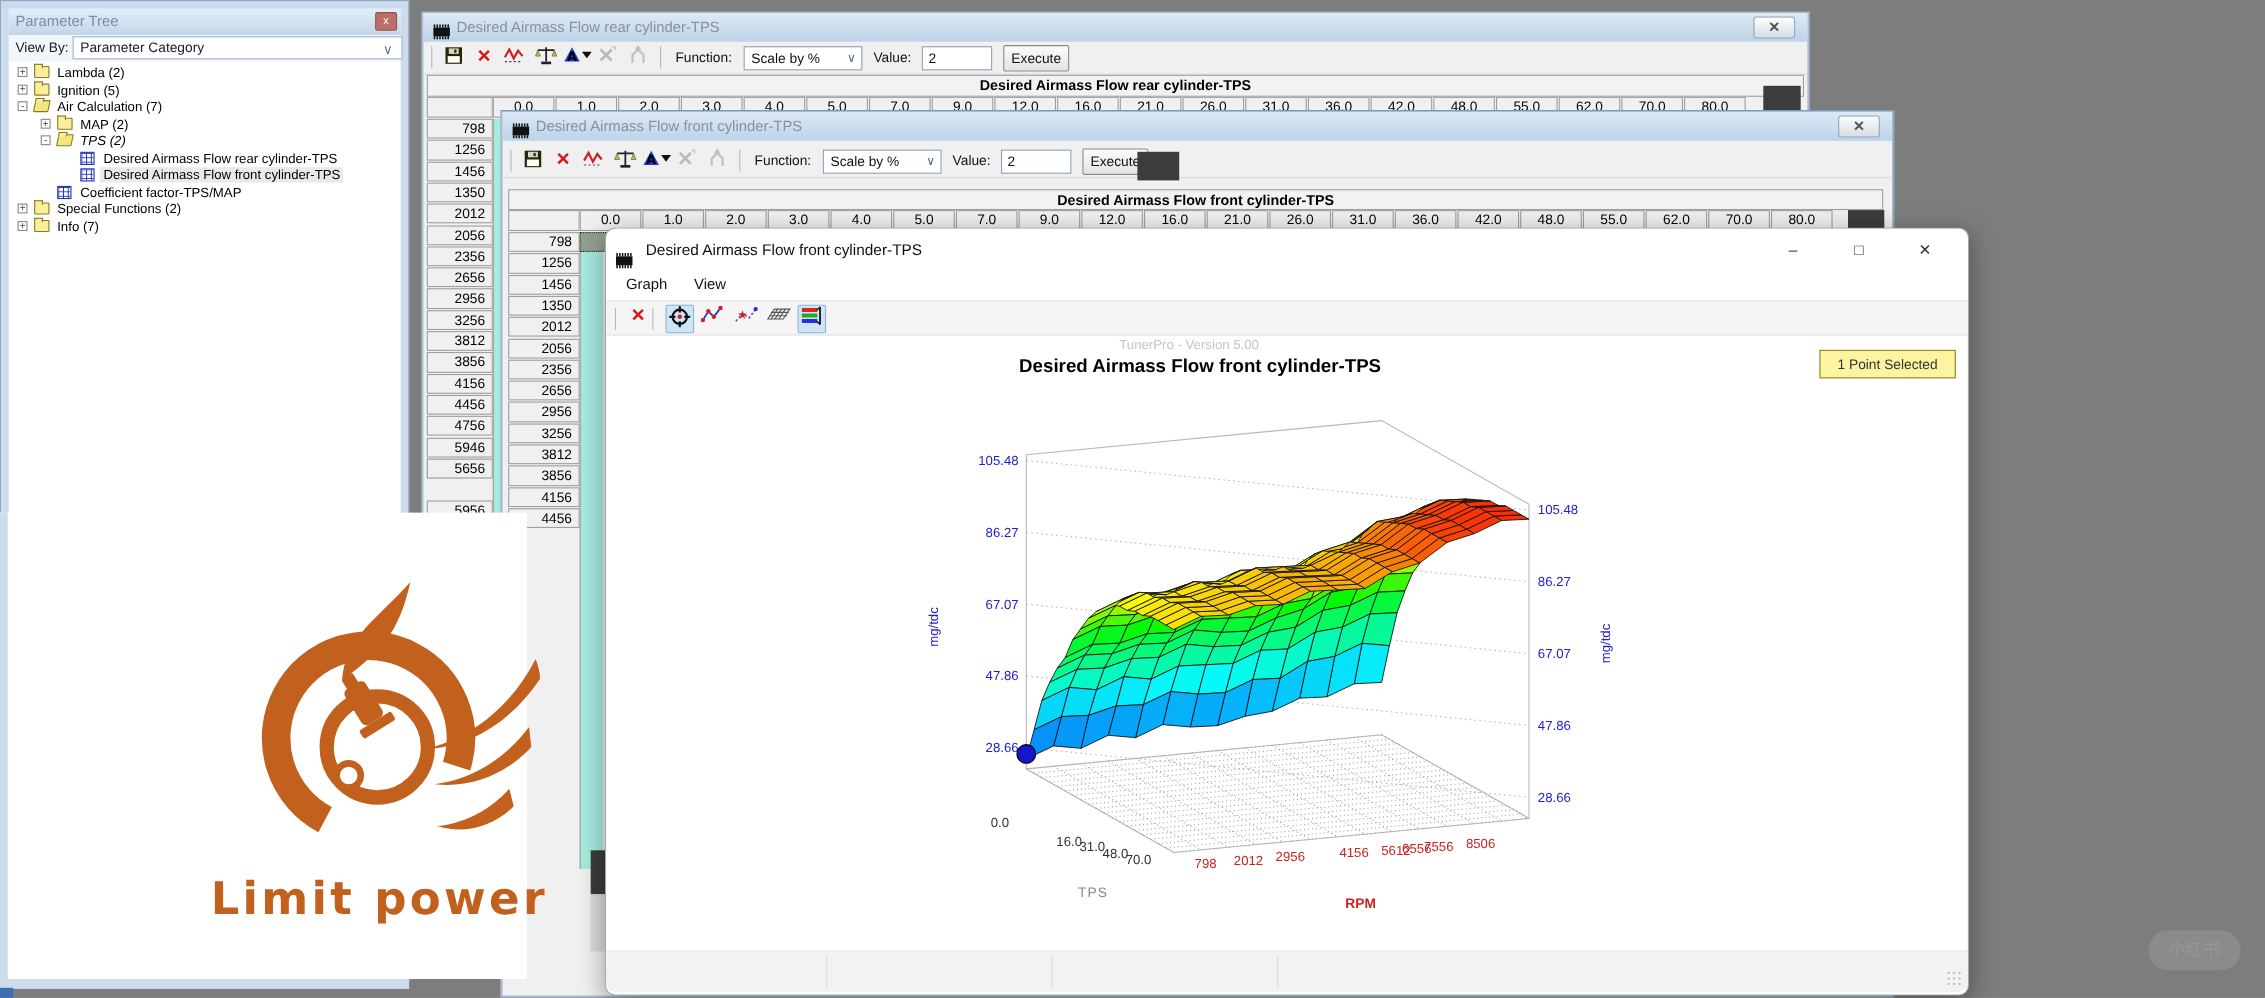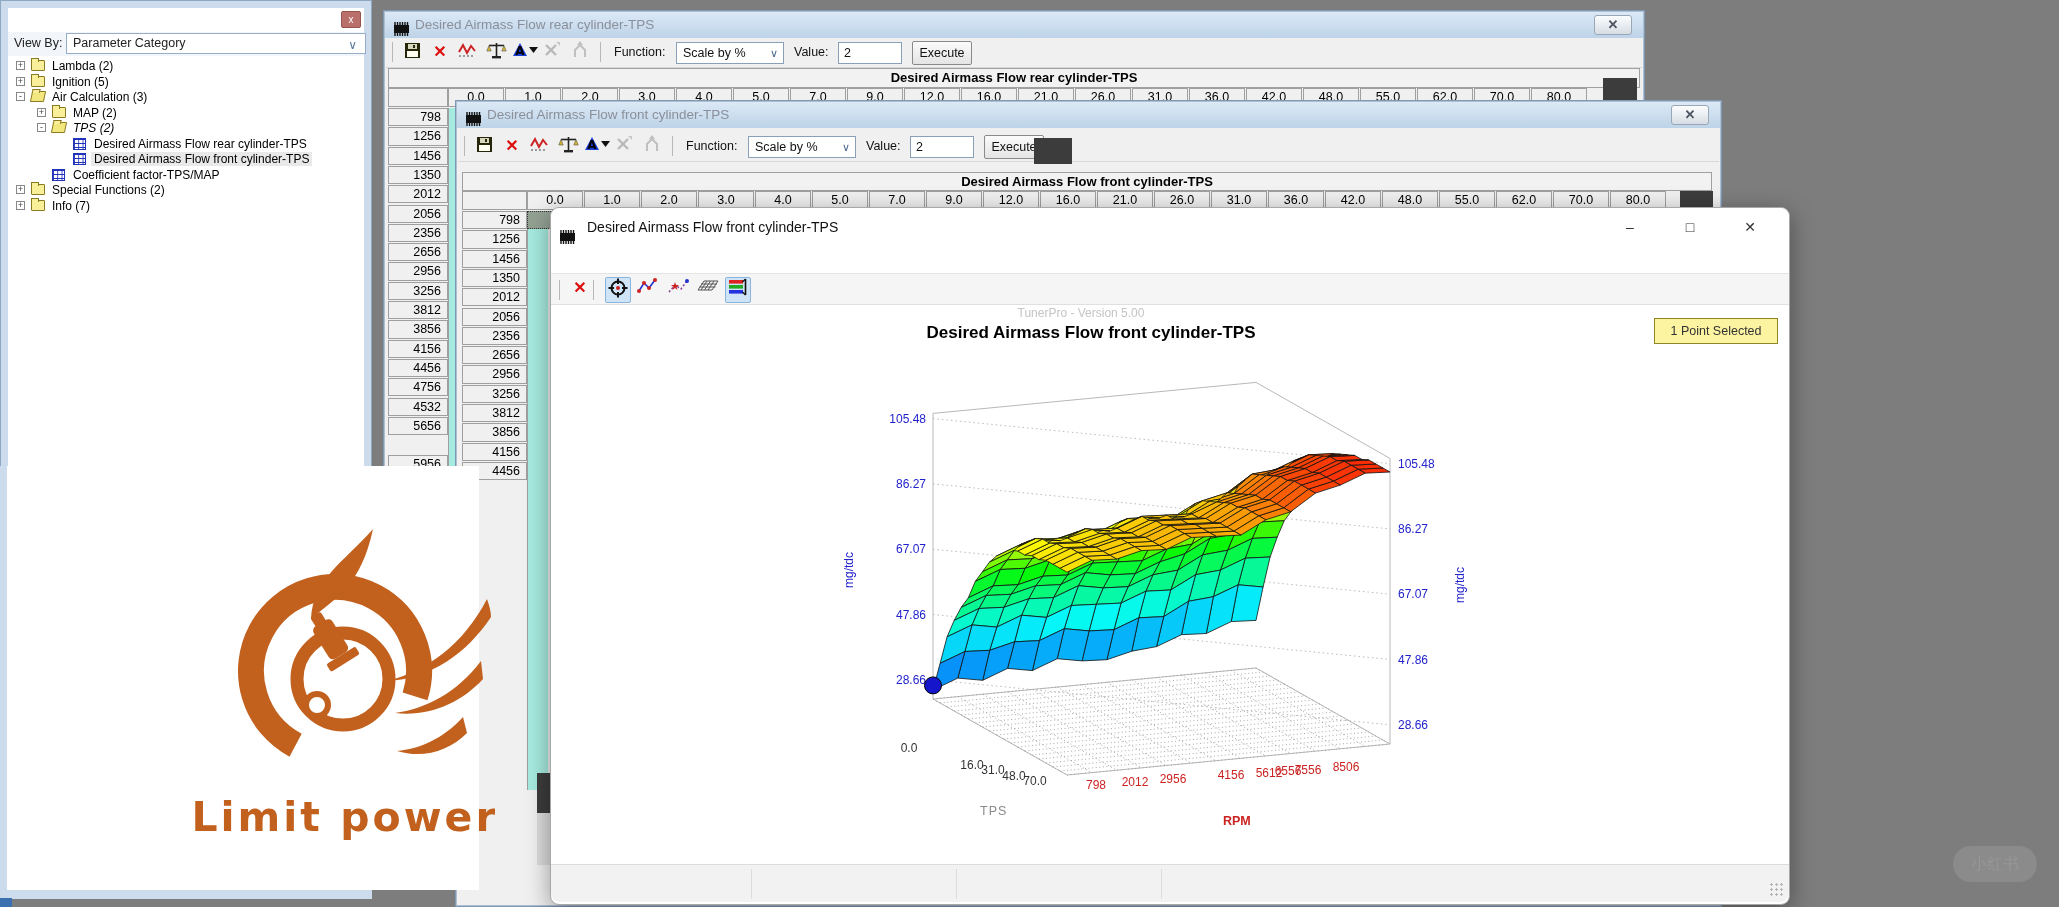--- a/index.html
+++ b/index.html
@@ -202,21 +202,21 @@
       <div class="rcell" style="left: 0px; top: 116.5px; width: 60px; height: 18.3px; line-height: 17.3px; position: absolute;">2056</div>
       <div class="rcell" style="left: 0px; top: 135.8px; width: 60px; height: 18.3px; line-height: 17.3px; position: absolute;">2356</div>
       <div class="rcell" style="left: 0px; top: 155.1px; width: 60px; height: 18.3px; line-height: 17.3px; position: absolute;">2656</div>
       <div class="rcell" style="left: 0px; top: 174.4px; width: 60px; height: 18.3px; line-height: 17.3px; position: absolute;">2956</div>
       <div class="rcell" style="left: 0px; top: 193.7px; width: 60px; height: 18.3px; line-height: 17.3px; position: absolute;">3256</div>
       <div class="rcell" style="left: 0px; top: 213px; width: 60px; height: 18.3px; line-height: 17.3px; position: absolute;">3812</div>
       <div class="rcell" style="left: 0px; top: 232.3px; width: 60px; height: 18.3px; line-height: 17.3px; position: absolute;">3856</div>
       <div class="rcell" style="left: 0px; top: 251.6px; width: 60px; height: 18.3px; line-height: 17.3px; position: absolute;">4156</div>
       <div class="rcell" style="left: 0px; top: 270.9px; width: 60px; height: 18.3px; line-height: 17.3px; position: absolute;">4456</div>
       <div class="rcell" style="left: 0px; top: 290.2px; width: 60px; height: 18.3px; line-height: 17.3px; position: absolute;">4756</div>
-      <div class="rcell" style="left: 0px; top: 309.5px; width: 60px; height: 18.3px; line-height: 17.3px; position: absolute;">4532</div>
+      <div class="rcell" style="left: 0px; top: 309.5px; width: 60px; height: 18.3px; line-height: 17.3px; position: absolute;">5946</div>
       <div class="rcell" style="left: 0px; top: 328.8px; width: 60px; height: 18.3px; line-height: 17.3px; position: absolute;">5612</div>
       <div class="rcell" style="left: 0px; top: 329px; width: 60px; height: 18.3px; line-height: 17.3px; position: absolute;">5656</div>
       <div class="rcell" style="left: 0px; top: 367.4px; width: 60px; height: 18.3px; line-height: 17.3px; position: absolute;">5956</div>
       <div style="left: 60px; top: 20px; width: 8px; height: 366.7px; background: rgb(166, 235, 224); border-left: 1px solid rgb(159, 159, 159); position: absolute;"></div>
     </div>
   <div class="abs darkblock" style="left:1219px; top:67px; width:34px; height:22px;"></div>
 </div>
 
 <div class="abs mdiwin" id="front-win" style="left:455px; top:100px; width:1267px; height:807px; z-index:20;">
   <div class="mdi-title">
@@ -349,20 +349,23 @@
     </g>
     <circle cx="122" cy="184" r="11" fill="#fff" stroke="#c2601d" stroke-width="6"></circle>
     <text x="150" y="310" text-anchor="middle" font-size="41" font-weight="bold" letter-spacing="3" fill="#c2601d" font-family="DejaVu Sans, sans-serif" id="logo-text-el">Limit power</text>
   </svg>
 </div>
 <div class="abs" id="panel-edge-l"></div>
 <div class="abs" id="panel-edge-b"></div>
 <div class="abs" id="taskbar-frag"></div>
 
 <div class="abs" id="tree-panel">
+  <div class="abs" id="tree-titlebar">
+    <span>Parameter Tree</span>
+  </div>
   <div class="abs" id="tree-close">x</div>
   <div class="abs" id="viewby-row">
     <span class="abs" id="viewby-label">View By:</span>
     <div class="abs" id="viewby-select">
       <span>Parameter Category</span>
       <span class="abs" id="viewby-chev">∨</span>
     </div>
   </div>
   <div class="abs" id="tree-body">
       <div class="trow" style="left: 0px; top: 2px; width: 356px; position: absolute;">
@@ -371,21 +374,21 @@
         <div class="lbl" style="left: 41px; position: absolute;">Lambda  (2)</div>
       </div>
       <div class="trow" style="left: 0px; top: 17.5px; width: 356px; position: absolute;">
         <div class="expander" style="left: 8px; position: absolute;">+</div>
         <div class="folder" style="left: 23px; position: absolute;"></div>
         <div class="lbl" style="left: 41px; position: absolute;">Ignition (5)</div>
       </div>
       <div class="trow" style="left: 0px; top: 33px; width: 356px; position: absolute;">
         <div class="expander" style="left: 8px; position: absolute;">-</div>
         <div class="folder open" style="left: 23px; position: absolute;"></div>
-        <div class="lbl" style="left: 41px; position: absolute;">Air Calculation (3)</div>
+        <div class="lbl" style="left: 41px; position: absolute;">Air Calculation (7)</div>
       </div>
       <div class="trow" style="left: 0px; top: 48.5px; width: 356px; position: absolute;">
         <div class="expander" style="left: 29px; position: absolute;">+</div>
         <div class="folder" style="left: 44px; position: absolute;"></div>
         <div class="lbl" style="left: 62px; position: absolute;">MAP (2)</div>
       </div>
       <div class="trow" style="left: 0px; top: 64px; width: 356px; position: absolute;">
         <div class="expander" style="left: 29px; position: absolute;">-</div>
         <div class="folder open" style="left: 44px; position: absolute;"></div>
         <div class="lbl" style="left: 62px; position: absolute; font-style: italic;">TPS (2)</div>
@@ -432,20 +435,24 @@
             <line x1="12" y1="11" x2="12" y2="14"></line>
             <line x1="14.5" y1="0" x2="14.5" y2="3"></line>
             <line x1="14.5" y1="11" x2="14.5" y2="14"></line>
           </g>
         </svg></span>
     <span>Desired Airmass Flow front cylinder-TPS</span>
   </div>
   <div class="winctl" style="left:1062px;">–</div>
   <div class="winctl" style="left:1122px;">□</div>
   <div class="winctl" style="left:1182px;">✕</div>
+  <div class="abs" id="g-menubar">
+      <div class="menu-item" style="left: 10px; position: absolute;">Graph</div>
+      <div class="menu-item" style="left: 72px; position: absolute;">View</div>
+    </div>
   <div class="abs" id="g-toolbar">
       <div class="tsep" style="left: 8px; top: 6px; position: absolute;"></div>
       <div class="gbtn" style="left: 16px; position: absolute;">
         <span class="redx">✕</span>
       </div>
       <div class="tsep" style="left: 42px; top: 6px; position: absolute;"></div>
       <div class="gbtn selbtn" style="left: 54px; position: absolute;"><svg width="20" height="20" viewBox="0 0 20 20">
           <circle cx="10" cy="10" r="6.5" fill="none" stroke="#111" stroke-width="2"></circle>
           <line x1="10" y1="0.5" x2="10" y2="6" stroke="#111" stroke-width="2"></line>
           <line x1="10" y1="14" x2="10" y2="19.5" stroke="#111" stroke-width="2"></line>

